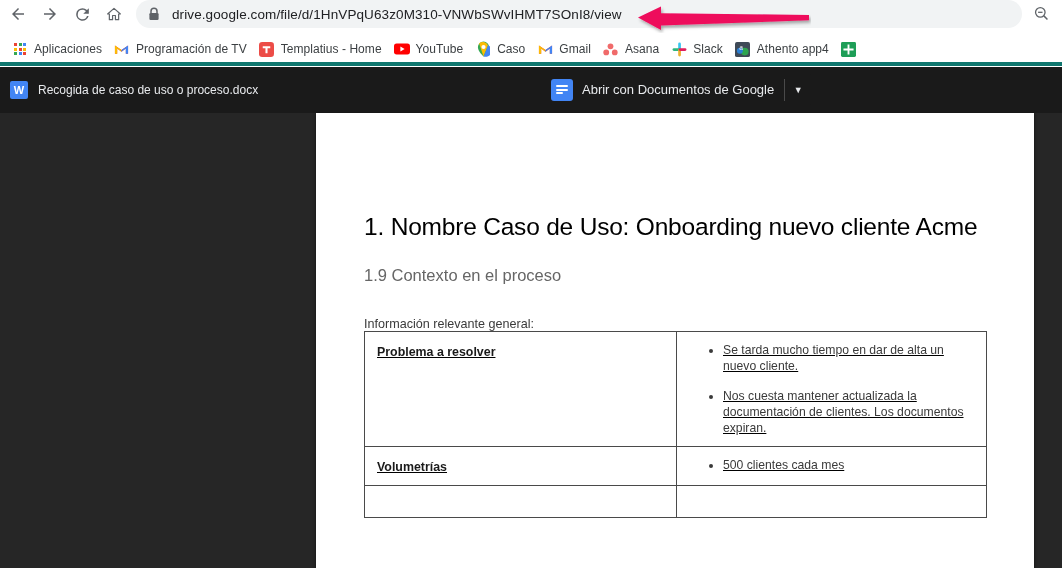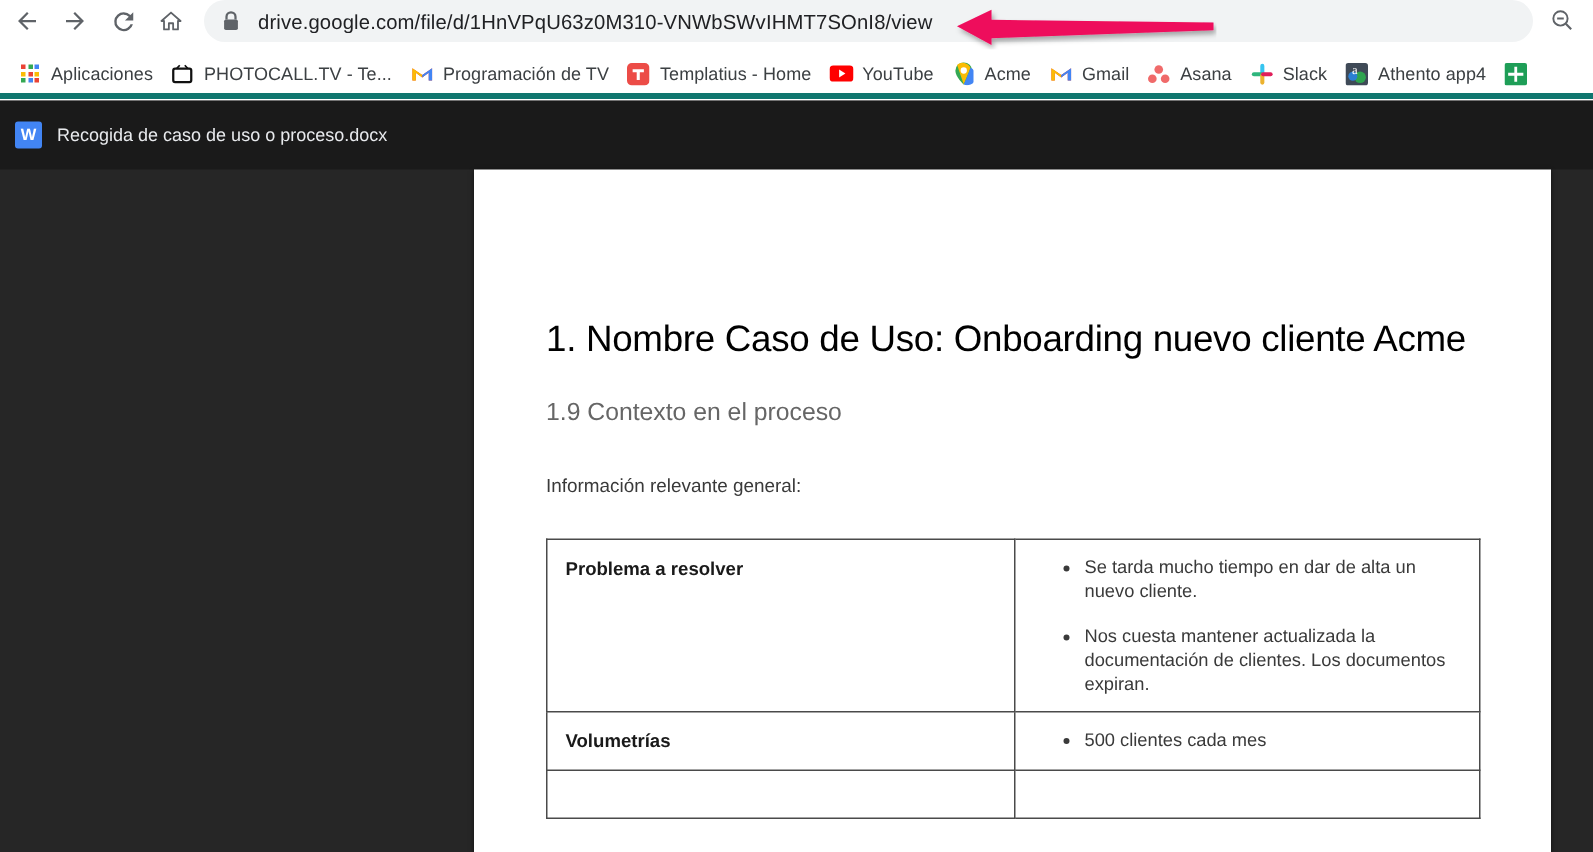--- a/index.html
+++ b/index.html
@@ -193,24 +193,24 @@
     color: #666666;
     font-weight: 400;
     margin: 25px 0 0 0;
   }
   .doc-p {
     font-size: 12.6px;
     color: #3a3a3a;
     margin: 32px 0 0 0;
   }
   table.doc-table {
-    margin-top: 28px;
     border-collapse: collapse;
     width: 622px;
     table-layout: fixed;
+    text-decoration: underline;
   }
   table.doc-table td {
     border: 1.2px solid #4a4a4a;
     vertical-align: top;
     padding: 10px 10px 10px 12px;
   }
   td.col-left { width: 312px; }
   td.col-right { width: 310px; padding-left: 0; }
   .cell-label {
     font-size: 12.4px;
@@ -301,29 +301,20 @@
             <i style="background:#ea4335"></i>
             <i style="background:#fbbc05"></i>
           <i style="background:#34a853"></i>
             <i style="background:#4285f4"></i>
             <i style="background:#ea4335"></i>
         </span>
       </span>
       <span class="bm-label">Aplicaciones</span>
     </div>
 
-    <div class="bm">
-      <span class="bm-icon">
-        <svg width="15" height="15" viewBox="0 0 16 16">
-          <path d="M4 4 L6.2 1.6 M12 4 L9.8 1.6" stroke="#111" stroke-width="1.2" fill="none"></path>
-          <rect x="1.6" y="4" width="12.8" height="9.6" rx="1.3" fill="none" stroke="#111" stroke-width="1.6"></rect>
-        </svg>
-      </span>
-      <span class="bm-label">PHOTOCALL.TV - Te...</span>
-    </div>
 
     <div class="bm">
       <span class="bm-icon">
         <svg width="15" height="12" viewBox="0 0 16 12">
           <path d="M1 11V2.2L8 7l7-4.8V11h-2.4V5.4L8 8.9 3.4 5.4V11z" fill="#ea4335"></path>
           <path d="M1 11V2.2L8 7V8.9L3.4 5.4V11z" fill="#fbbc05"></path>
           <path d="M15 11V2.2L8 7V8.9l4.6-3.5V11z" fill="#4285f4"></path>
         </svg>
       </span>
       <span class="bm-label">Programación de TV</span>
@@ -351,21 +342,21 @@
 
     <div class="bm">
       <span class="bm-icon">
         <svg width="13" height="16" viewBox="0 0 13 16">
           <path d="M6.5 0.6a5.6 5.6 0 0 0-5.6 5.6c0 4.1 5.6 9.2 5.6 9.2s5.6-5.1 5.6-9.2A5.6 5.6 0 0 0 6.5.6z" fill="#34a853"></path>
           <path d="M2.1 2.3 A5.6 5.6 0 0 1 11 4.4 L6.5 15.4z" fill="#fbbc05"></path>
           <path d="M10.9 4.2 A5.6 5.6 0 0 1 6.5 15.4 L10 7z" fill="#4285f4"></path>
           <circle cx="6.5" cy="6" r="2.1" fill="#fff"></circle>
         </svg>
       </span>
-      <span class="bm-label">Acme</span>
+      <span class="bm-label">Caso</span>
     </div>
 
     <div class="bm">
       <span class="bm-icon">
         <svg width="15" height="12" viewBox="0 0 16 12">
           <path d="M1 11V2.2L8 7l7-4.8V11h-2.4V5.4L8 8.9 3.4 5.4V11z" fill="#ea4335"></path>
           <path d="M1 11V2.2L8 7V8.9L3.4 5.4V11z" fill="#fbbc05"></path>
           <path d="M15 11V2.2L8 7V8.9l4.6-3.5V11z" fill="#4285f4"></path>
         </svg>
       </span>
@@ -419,20 +410,32 @@
   </div>
 
   <div class="viewer">
 
     <div class="viewer-toolbar">
       <div class="doc-chip">
         <span class="word-icon">W</span>
         <span class="doc-title">Recogida de caso de uso o proceso.docx</span>
       </div>
 
+      <div class="open-with">
+        <span class="gdocs-icon">
+          <span style="display:block;width:12px;">
+            <i style="width:12px;"></i>
+              <i style="width:12px;"></i>
+              <i style="width:7px;"></i>
+          </span>
+        </span>
+        <span class="open-with-label">Abrir con Documentos de Google</span>
+        <span class="ow-divider"></span>
+        <span class="ow-caret">▼</span>
+      </div>
     </div>
 
     <div class="page">
       <div class="page-inner">
         <h1 class="doc-h1">1. Nombre Caso de Uso: Onboarding nuevo cliente Acme</h1>
         <h2 class="doc-h2">1.9 Contexto en el proceso</h2>
         <p class="doc-p">Información relevante general:</p>
 
         <table class="doc-table">
           <tbody>

